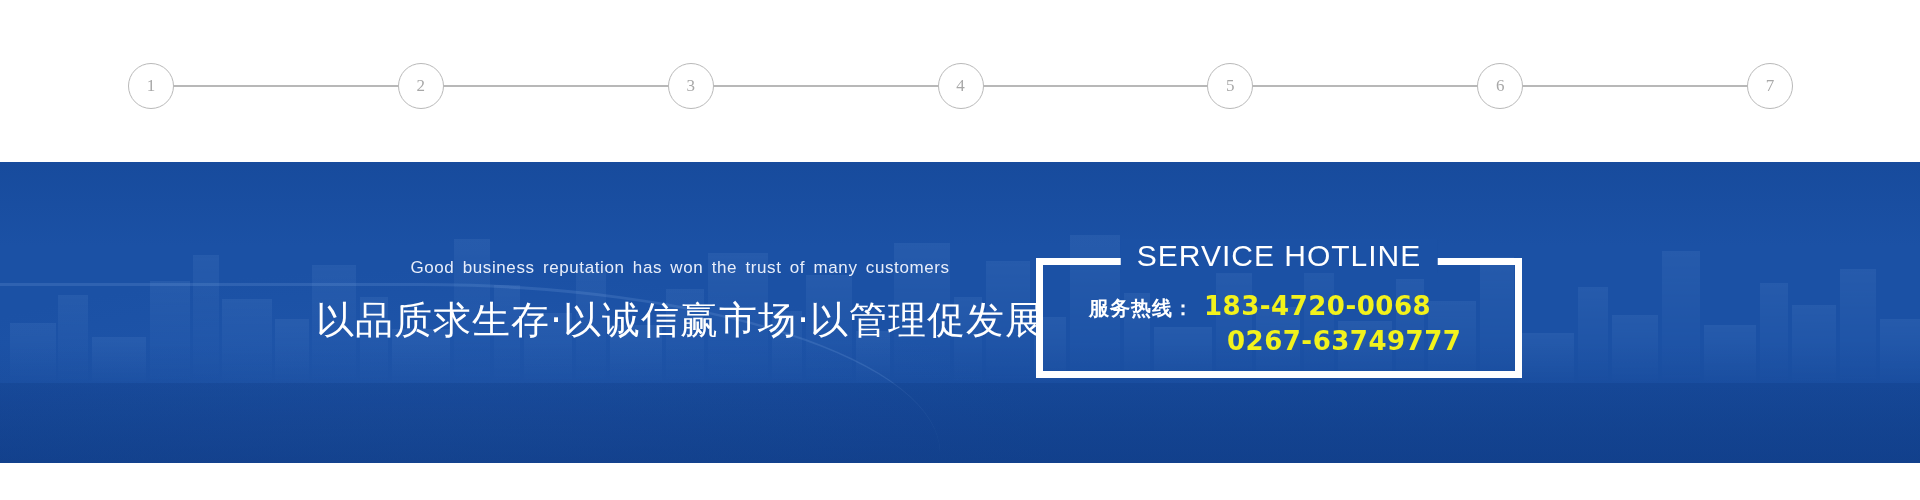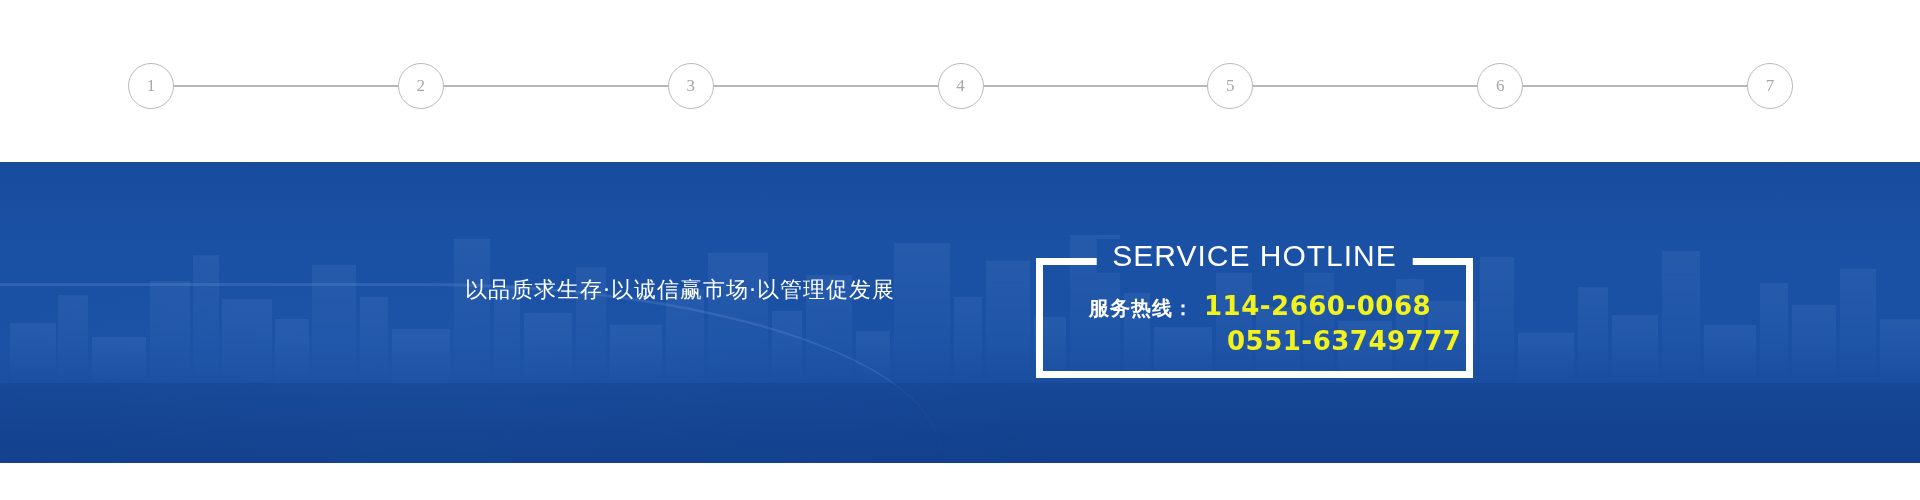--- a/index.html
+++ b/index.html
@@ -65,32 +65,32 @@
   }
 
   
   .slogan { position:absolute; left:300px; top:96px; width:760px; text-align:center; }
   .slogan-en {
     font-size:17px; color:#e8eefa; letter-spacing:.6px; word-spacing:3px;
     font-family:"Liberation Sans", sans-serif; white-space:nowrap;
   }
   .slogan-main {
     margin-top:17px;
-    font-size:22px; color:#ffffff; letter-spacing:1px; white-space:nowrap;
+    font-size:38px; color:#ffffff; letter-spacing:1px; white-space:nowrap;
     font-family:"DejaVu Sans", "Liberation Sans", sans-serif;
   }
   .slogan-sub {
     margin-top:17px;
     font-size:19px; color:#eef3fc; letter-spacing:1px; white-space:nowrap;
     font-family:"DejaVu Sans", "Liberation Sans", sans-serif;
   }
 
   
   .hotline {
-    position:absolute; left:1036px; top:96px; width:437px; height:120px;
+    position:absolute; left:1036px; top:96px; width:486px; height:120px;
     border:7px solid #ffffff;
   }
   .hotline-title {
     position:absolute; left:50%; top:-26px; transform:translateX(-50%);
     padding:0 16px; background:#1b51a5;
     font-size:30px; color:#ffffff; letter-spacing:1px; white-space:nowrap;
     font-family:"Liberation Sans", sans-serif;
   }
   .hotline-rows { position:absolute; left:0; top:26px; width:100%; }
   .hotline-row {
@@ -187,31 +187,32 @@
       <b style="left:1704px; width:52px; height:60px;"></b>
       <b style="left:1760px; width:28px; height:102px;"></b>
       <b style="left:1792px; width:44px; height:80px;"></b>
       <b style="left:1840px; width:36px; height:116px;"></b>
       <b style="left:1880px; width:40px; height:66px;"></b>
     </div>
     <div class="road"></div>
     <div class="ground"></div>
 
     <div class="slogan">
+      <div class="slogan-en">Good business  reputation has  won  the  trust  of  many  customers</div>
       <div class="slogan-main">以品质求生存·以诚信赢市场·以管理促发展</div>
     </div>
 
     <div class="hotline">
       <div class="hotline-title">SERVICE  HOTLINE</div>
       <div class="hotline-rows">
         <div class="hotline-row">
           <span class="hl-label">服务热线：</span>
-          <span class="hl-number">114-2660-0068</span>
+          <span class="hl-number">183-4720-0068</span>
         </div>
         <div class="hotline-row">
           <span class="hl-spacer"></span>
-          <span class="hl-number">0551-63749777</span>
+          <span class="hl-number">0267-63749777</span>
         </div>
       </div>
     </div>
   </div>
 
 </div>
 
 </body></html>

